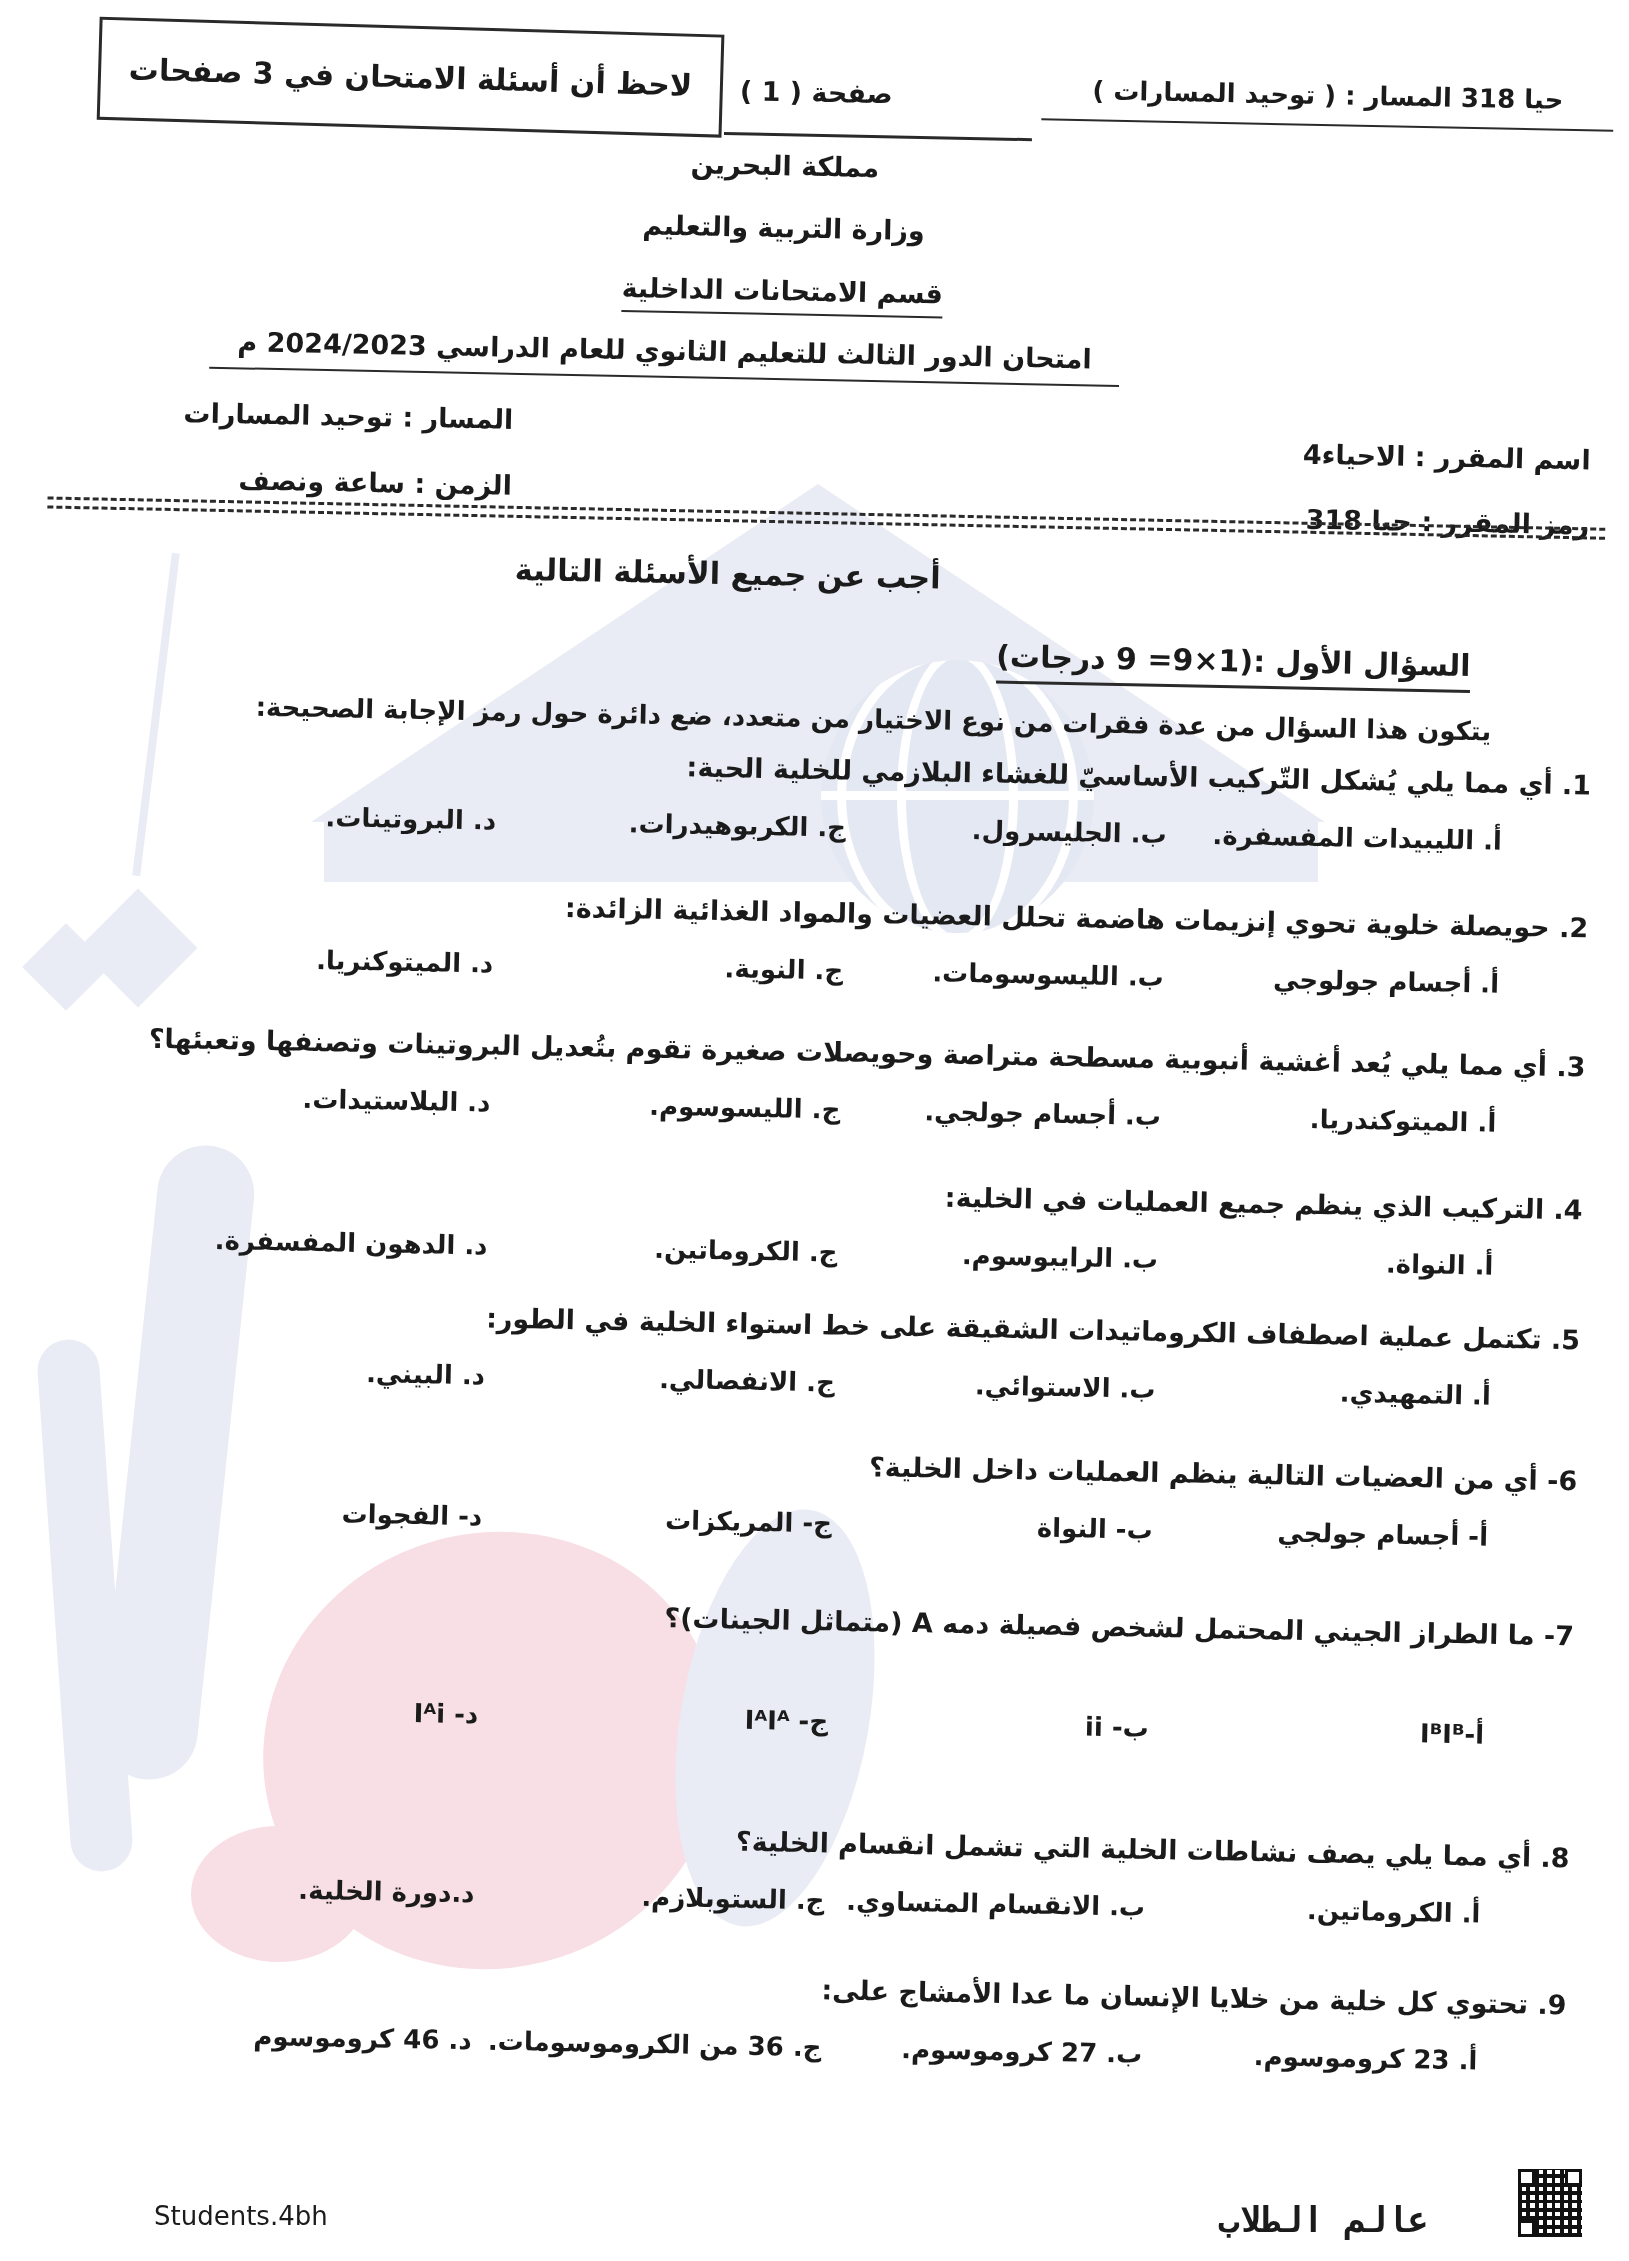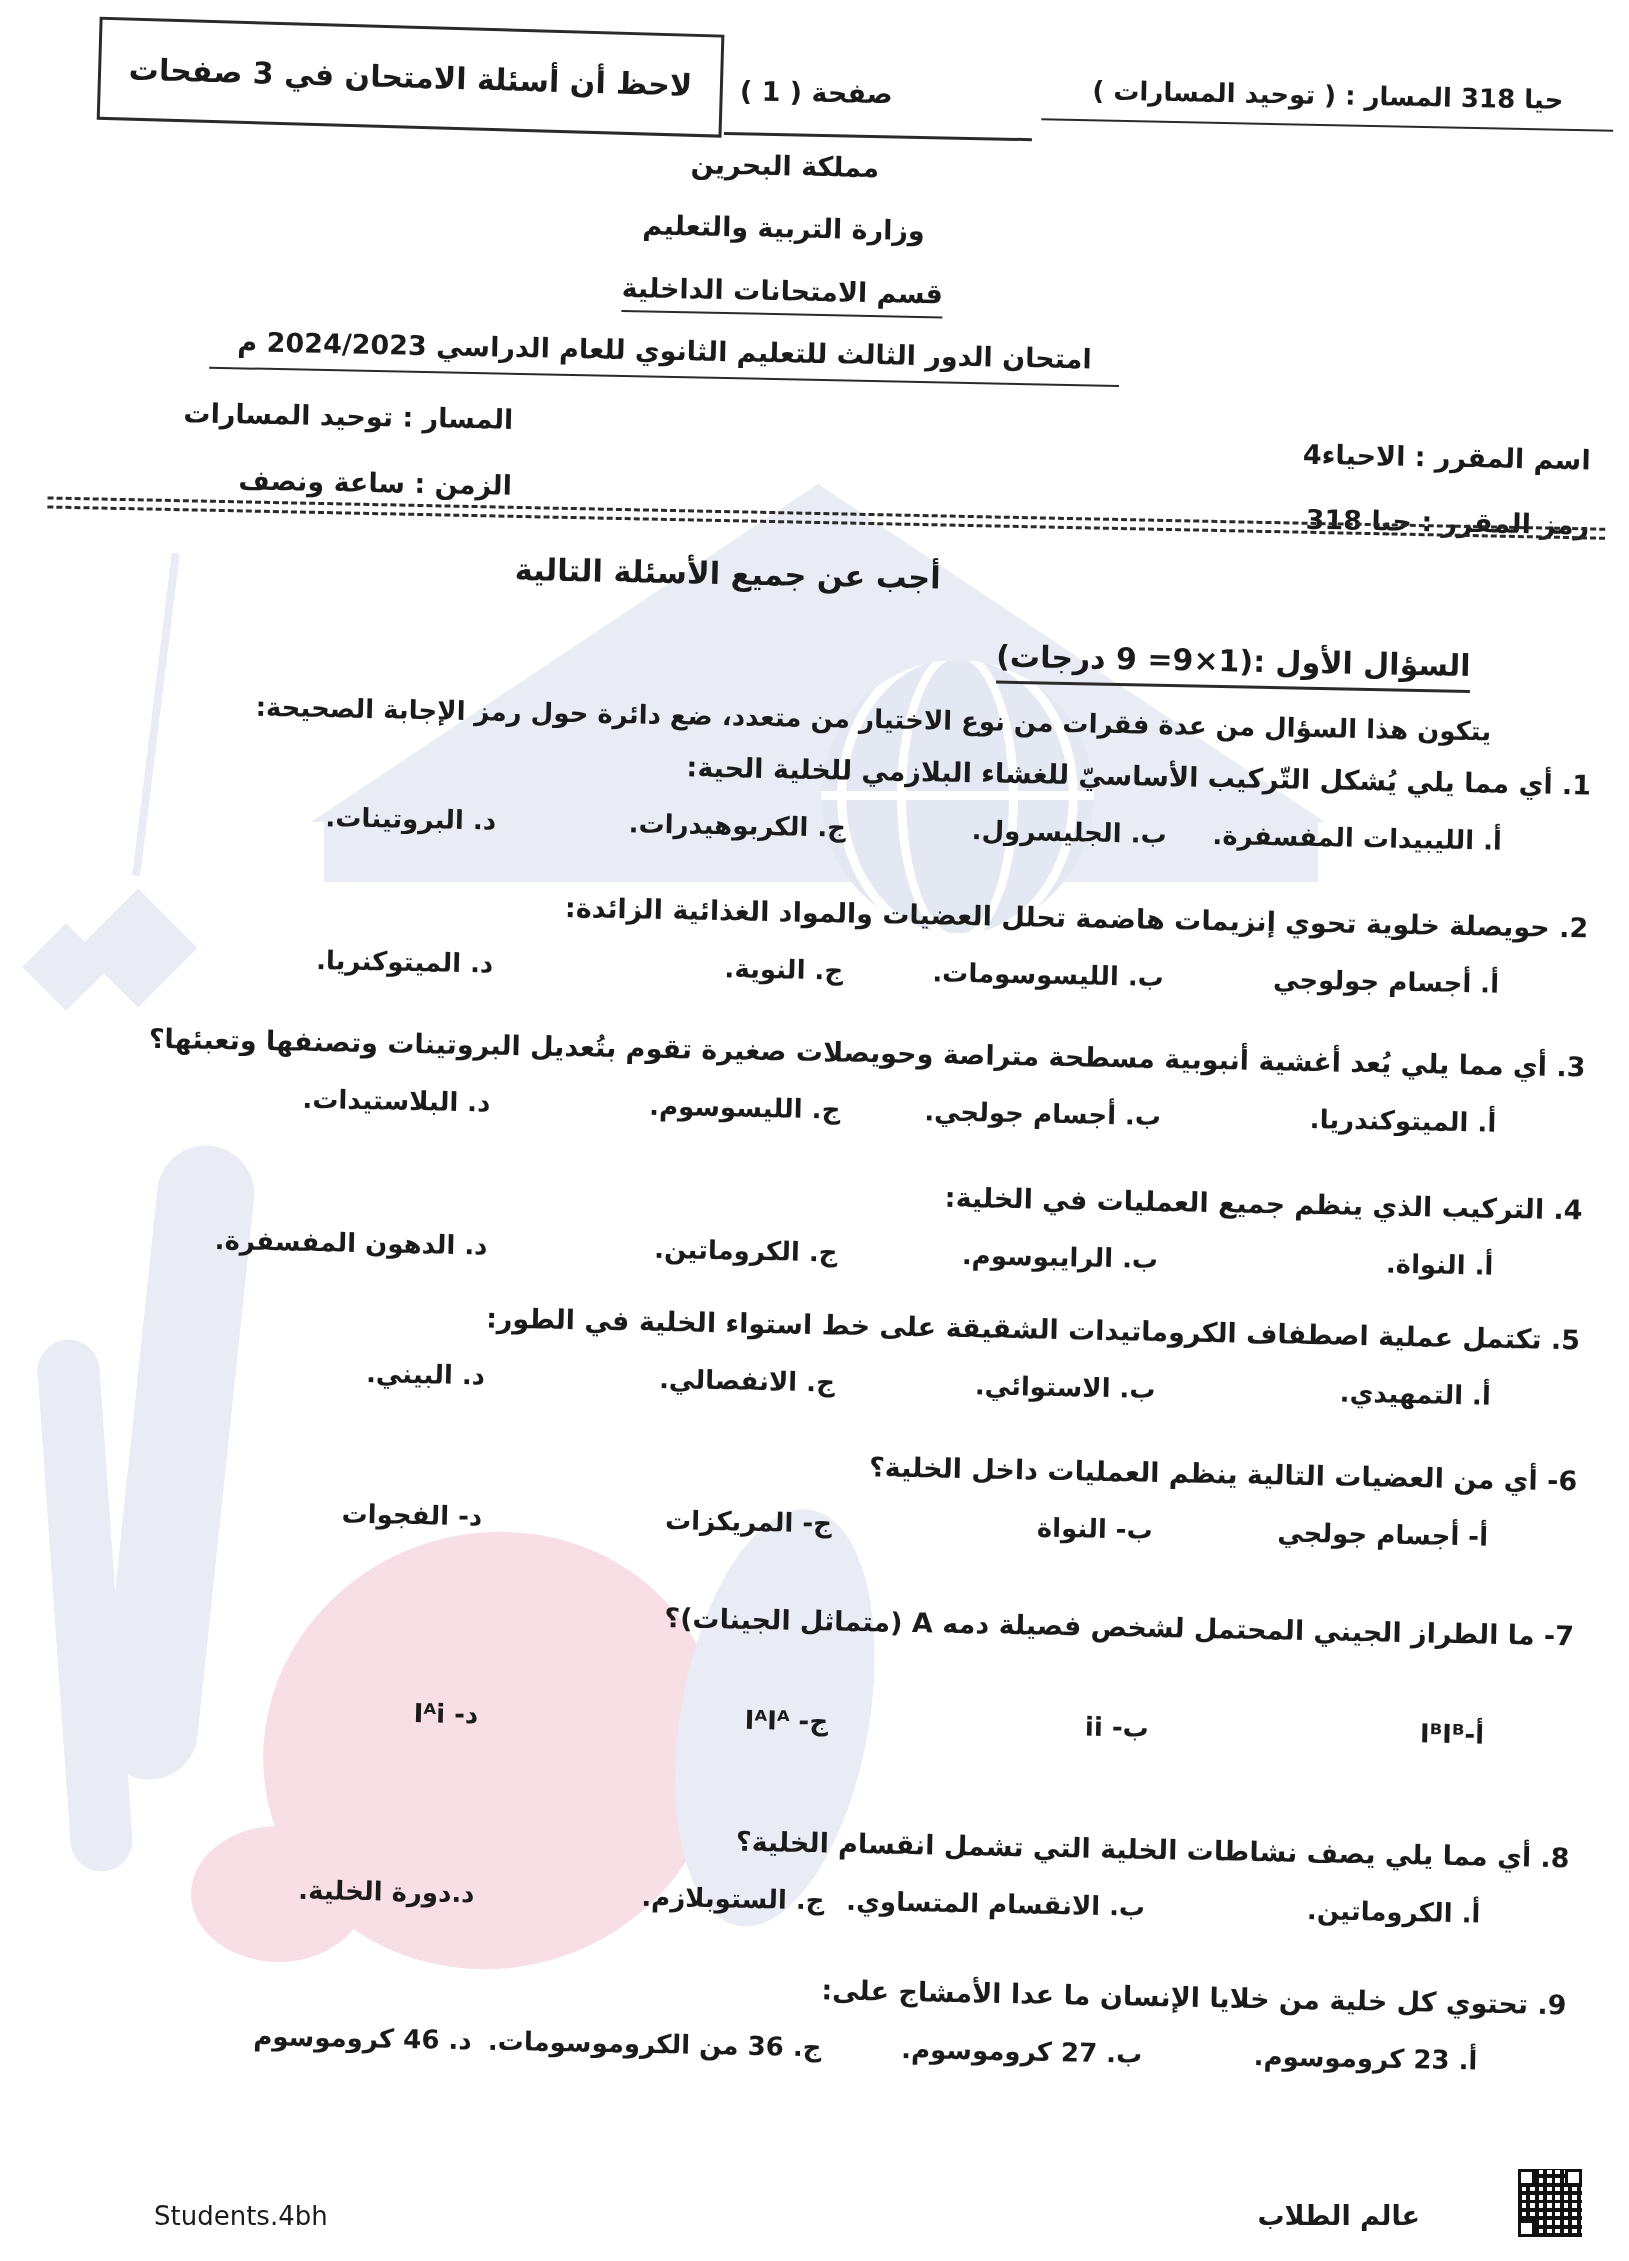--- a/index.html
+++ b/index.html
@@ -81,21 +81,21 @@
   .q-text{font-size:27px;font-weight:bold;white-space:nowrap;}
   .opts{
     display:grid;direction:rtl;
     grid-template-columns:23% 22% 24% 31%;
     padding-right:88px;margin-top:27px;
     font-size:26px;font-weight:bold;
   }
   .opt{text-align:right;white-space:nowrap;}
 
   .footer-left{left:155px;top:2201px;direction:ltr;font-size:26px;z-index:2;}
-  .footer-right{right:209px;top:2200px;font-size:27px;font-weight:bold;z-index:2;}
+  .footer-right{right:200px;top:2200px;font-size:35px;font-weight:bold;z-index:2;font-family:Liberation Mono, monospace;}
   .qr{
     right:47px;top:2169px;width:64px;height:68px;z-index:2;
     background-image:
       repeating-linear-gradient(0deg,#111 0 3.9px,transparent 3.9px 8.4px),
       repeating-linear-gradient(90deg,#111 0 3.9px,transparent 3.9px 8.4px);
     background-color:#fff;
   }
   .qr .f{position:absolute;width:17px;height:17px;border:3.9px solid #111;background:#fff;box-sizing:border-box;}
   .qr .f.tl{left:0;top:0;}
   .qr .f.tr{right:0;top:0;}

